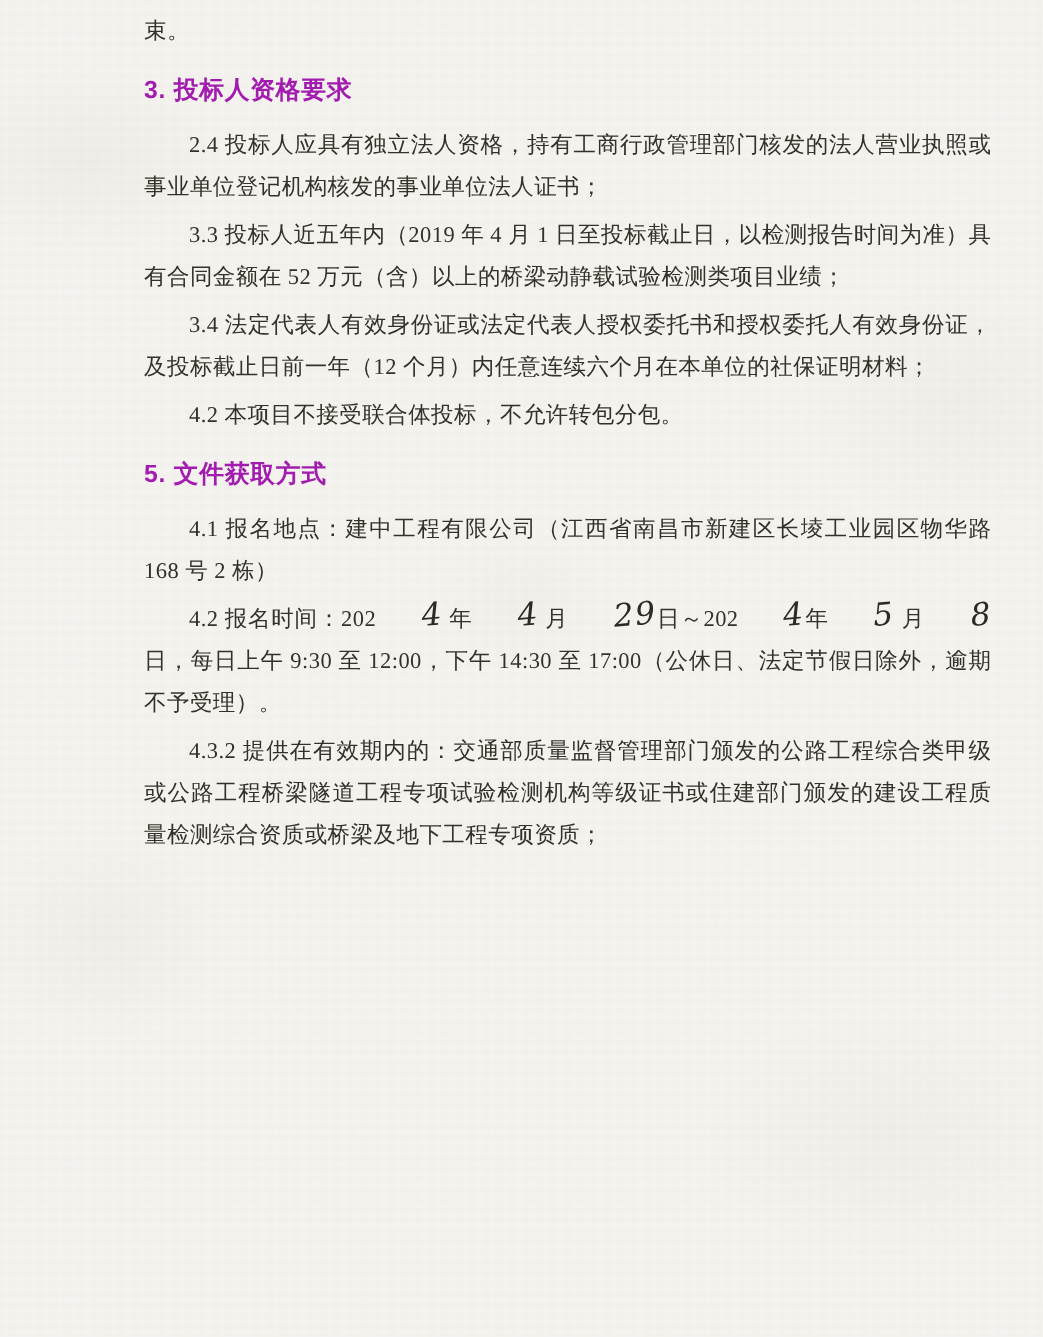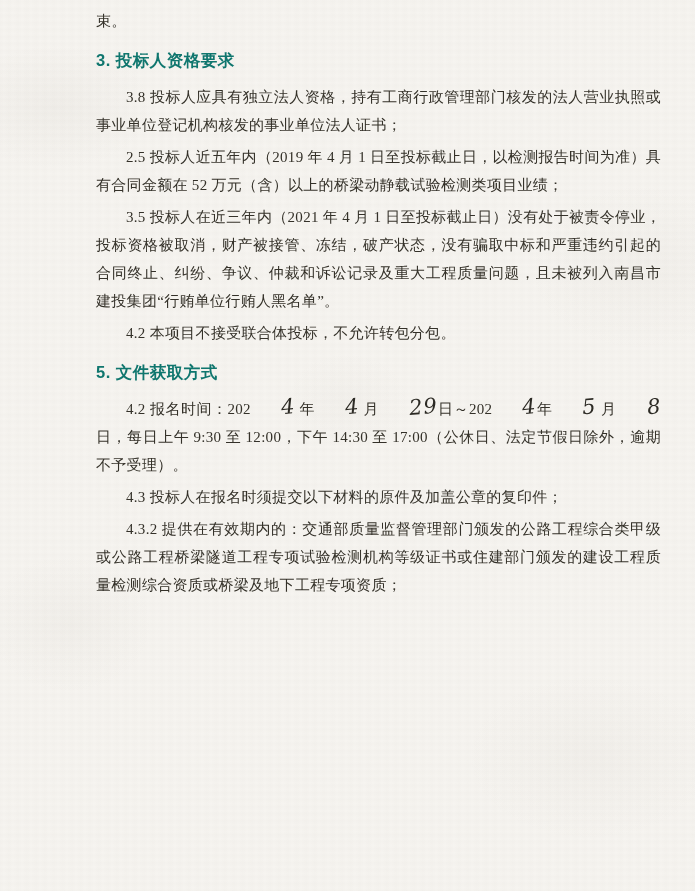--- a/index.html
+++ b/index.html
@@ -43,42 +43,42 @@
     text-align: justify;
     letter-spacing: 0.3px;
   }
   .para.indent { text-indent: 2em; }
   .heading {
     margin: 11px 0 9px 0;
     font-family: "Liberation Sans", sans-serif;
     font-weight: bold;
     font-size: 16.5px;
     line-height: 28px;
-    color: #0f766e;
+    color: #a21caf;
     letter-spacing: 0.5px;
   }
   .run { }
   .hand {
     display: inline-block;
     font-family: "DejaVu Serif", serif;
     font-style: italic;
     font-size: 21px;
     line-height: 0;
     letter-spacing: 1px;
     transform: rotate(-5deg) translateY(1px);
     color: #2c2a24;
   }
 </style>
 </head>
 <body>
 
 <div class="page">
     <p class="para"><span class="run">束。</span></p>
     <h2 class="heading"><span class="run">3. 投标人资格要求</span></h2>
-    <p class="para indent"><span class="run">3.8 投标人应具有独立法人资格，持有工商行政管理部门核发的法人营业执照或事业单位登记机构核发的事业单位法人证书；</span></p>
-    <p class="para indent"><span class="run">2.5 投标人近五年内（2019 年 4 月 1 日至投标截止日，以检测报告时间为准）具有合同金额在 52 万元（含）以上的桥梁动静载试验检测类项目业绩；</span></p>
-    <p class="para indent"><span class="run">3.5 投标人在近三年内（2021 年 4 月 1 日至投标截止日）没有处于被责令停业，投标资格被取消，财产被接管、冻结，破产状态，没有骗取中标和严重违约引起的合同终止、纠纷、争议、仲裁和诉讼记录及重大工程质量问题，且未被列入南昌市建投集团“行贿单位行贿人黑名单”。</span></p>
+    <p class="para indent"><span class="run">2.4 投标人应具有独立法人资格，持有工商行政管理部门核发的法人营业执照或事业单位登记机构核发的事业单位法人证书；</span></p>
+    <p class="para indent"><span class="run">3.3 投标人近五年内（2019 年 4 月 1 日至投标截止日，以检测报告时间为准）具有合同金额在 52 万元（含）以上的桥梁动静载试验检测类项目业绩；</span></p>
+    <p class="para indent"><span class="run">3.4 法定代表人有效身份证或法定代表人授权委托书和授权委托人有效身份证，及投标截止日前一年（12 个月）内任意连续六个月在本单位的社保证明材料；</span></p>
     <p class="para indent"><span class="run">4.2 本项目不接受联合体投标，不允许转包分包。</span></p>
     <h2 class="heading"><span class="run">5. 文件获取方式</span></h2>
+    <p class="para indent"><span class="run">4.1 报名地点：建中工程有限公司（江西省南昌市新建区长堎工业园区物华路 168 号 2 栋）</span></p>
     <p class="para indent"><span class="run">4.2 报名时间：202</span><span class="hand">4</span><span class="run"> 年</span><span class="hand">4</span><span class="run"> 月</span><span class="hand">29</span><span class="run">日～202</span><span class="hand">4</span><span class="run">年</span><span class="hand">5</span><span class="run"> 月</span><span class="hand">8</span><span class="run">日，每日上午 9:30 至 12:00，下午 14:30 至 17:00（公休日、法定节假日除外，逾期不予受理）。</span></p>
-    <p class="para indent"><span class="run">4.3 投标人在报名时须提交以下材料的原件及加盖公章的复印件；</span></p>
     <p class="para indent"><span class="run">4.3.2 提供在有效期内的：交通部质量监督管理部门颁发的公路工程综合类甲级或公路工程桥梁隧道工程专项试验检测机构等级证书或住建部门颁发的建设工程质量检测综合资质或桥梁及地下工程专项资质；</span></p>
   </div>
 
 </body></html>

